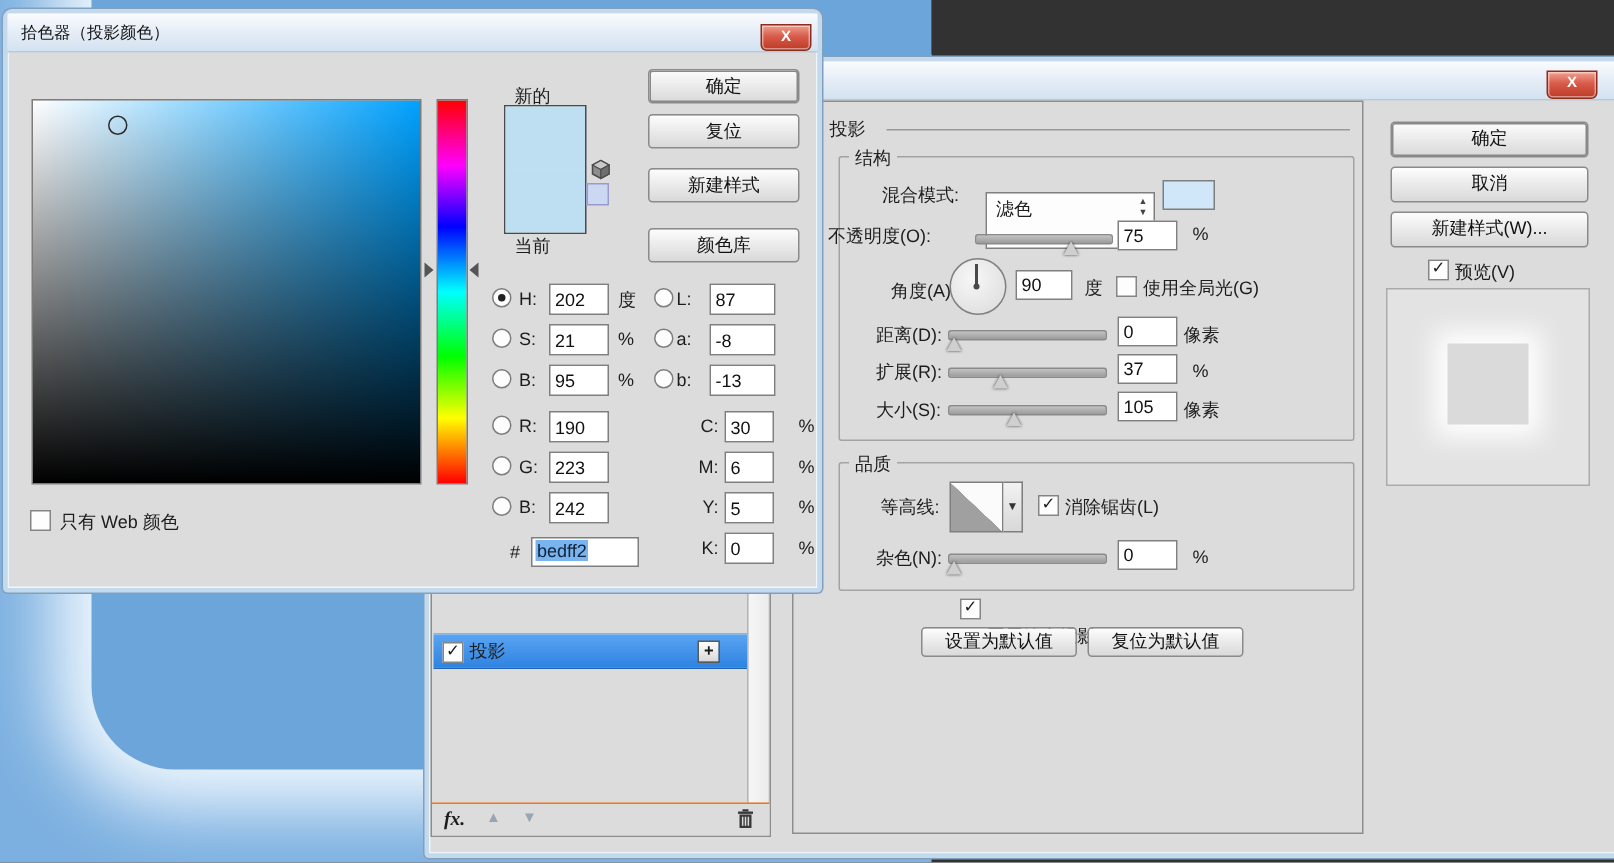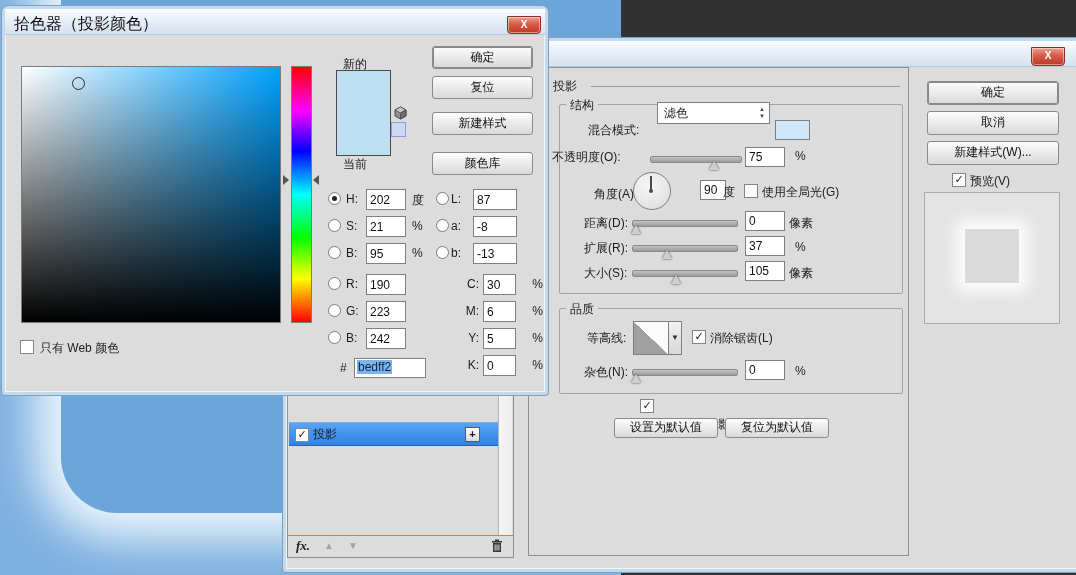--- a/index.html
+++ b/index.html
@@ -9,21 +9,21 @@
   
   #canvas{left:0;top:0;width:621px;height:575px;background:#7cb0e0;overflow:hidden}
   #shape{left:61px;top:-90px;width:900px;height:603px;border-radius:56px;background:#6ba5d9;
          box-shadow:0 0 46px 26px rgba(243,250,255,.95)}
   #workspace-bg{left:621px;top:0;width:455px;height:36px;background:#323232}
   
   .win{box-sizing:border-box;background:#dcdcdc;border:3px solid #c3d9ec;border-radius:6px 6px 3px 3px;
        box-shadow:0 0 0 1px #82a0bd, inset 0 0 0 1px #eef5fb}
   .titlebar{left:0;top:0;right:0;height:25px;background:linear-gradient(#fafcfe,#e7eef7 45%,#d4e2f0);
             border-bottom:1px solid #b9c9da}
-  .title{left:9px;top:5px;font-size:16px;color:#111;white-space:nowrap}
+  .title{left:9px;top:5px;font-size:11px;color:#111;white-space:nowrap}
   .closebtn{width:32px;height:17px;background:linear-gradient(#f0a091,#d95b49 45%,#bc3a28);
             border:1px solid #8c2e1f;border-radius:0 0 4px 4px;color:#fff;font-weight:bold;font-size:10px;
             text-align:center;line-height:16px;box-shadow:inset 0 0 0 1px rgba(255,255,255,.45)}
   .btn{background:linear-gradient(#fdfdfd,#ececec 45%,#d9d9d9);border:1px solid #8a8a8a;border-radius:3px;
        text-align:center;line-height:20px;font-size:12px;color:#111}
   .btn.default{box-shadow:inset 0 0 0 1px #888}
   .cb{width:12px;height:12px;background:#fdfdfd;border:1px solid #858585;font-size:11px;line-height:11px;
       text-align:center;color:#1a1a1a}
   .cb.checked::after{content:"✓";font-weight:bold}
   .radio{width:11px;height:11px;border-radius:50%;background:#fdfdfd;border:1px solid #7d7d7d}
@@ -128,39 +128,39 @@
 
   <div class="abs" id="ls-main">
     <span class="abs lbl" style="left:24px;top:10px">投影</span>
     <div class="abs hdr-line" style="left:62px;top:18px;right:8px"></div>
 
     <div class="abs groupbox" style="left:30px;top:36px;width:342px;height:188px">
       <span class="abs grouplabel">结构</span>
     </div>
 
     <span class="abs lbl" style="left:59px;top:54px">混合模式:</span>
-    <div class="abs dropdown" style="left:128px;top:34px;width:113px;height:22px">
+    <div class="abs dropdown" style="left:128px;top:60px;width:113px;height:38px">
       <span style="position:static">滤色</span>
       <span class="abs stepper">▲<br>▼</span>
     </div>
     <div class="abs" id="blend-swatch" style="left: 246px; top: 52px; background: rgb(207, 231, 248);"></div>
 
     <span class="abs lbl" style="left:23px;top:81px">不透明度(O):</span>
     <div class="abs track" style="left:121px;top:88px;width:90px">
       <span class="abs thumb" style="left: 70%;"></span>
     </div>
     <input class="abs field-input" style="left: 216px; top: 79px; width: 40px; height: 20px;" value="75">
     <span class="abs lbl" style="left:266px;top:81px">%</span>
 
     <span class="abs lbl" style="left:65px;top:118px">角度(A):</span>
     <div class="abs" id="angle-dial" style="left:104px;top:104px">
       <span class="abs" id="dial-needle"></span>
       <span class="abs" id="dial-center"></span>
     </div>
-    <input class="abs field-input" style="left: 148px; top: 112px; width: 26px; height: 20px; margin-left: 23px;" value="90">
+    <input class="abs field-input" style="left: 148px; top: 112px; width: 38px; height: 20px;" value="90">
     <span class="abs lbl" style="left:194px;top:116px">度</span>
     <span class="abs cb" style="left:215px;top:116px"></span>
     <span class="abs lbl" style="left:233px;top:116px">使用全局光(G)</span>
 
     <span class="abs lbl" style="left:55px;top:147px">距离(D):</span>
     <div class="abs track" style="left:103px;top:152px;width:104px">
       <span class="abs thumb" style="left: 3%;"></span>
     </div>
     <input class="abs field-input" style="left: 216px; top: 143px; width: 40px; height: 20px;" value="0">
     <span class="abs lbl" style="left:260px;top:147px">像素</span>

